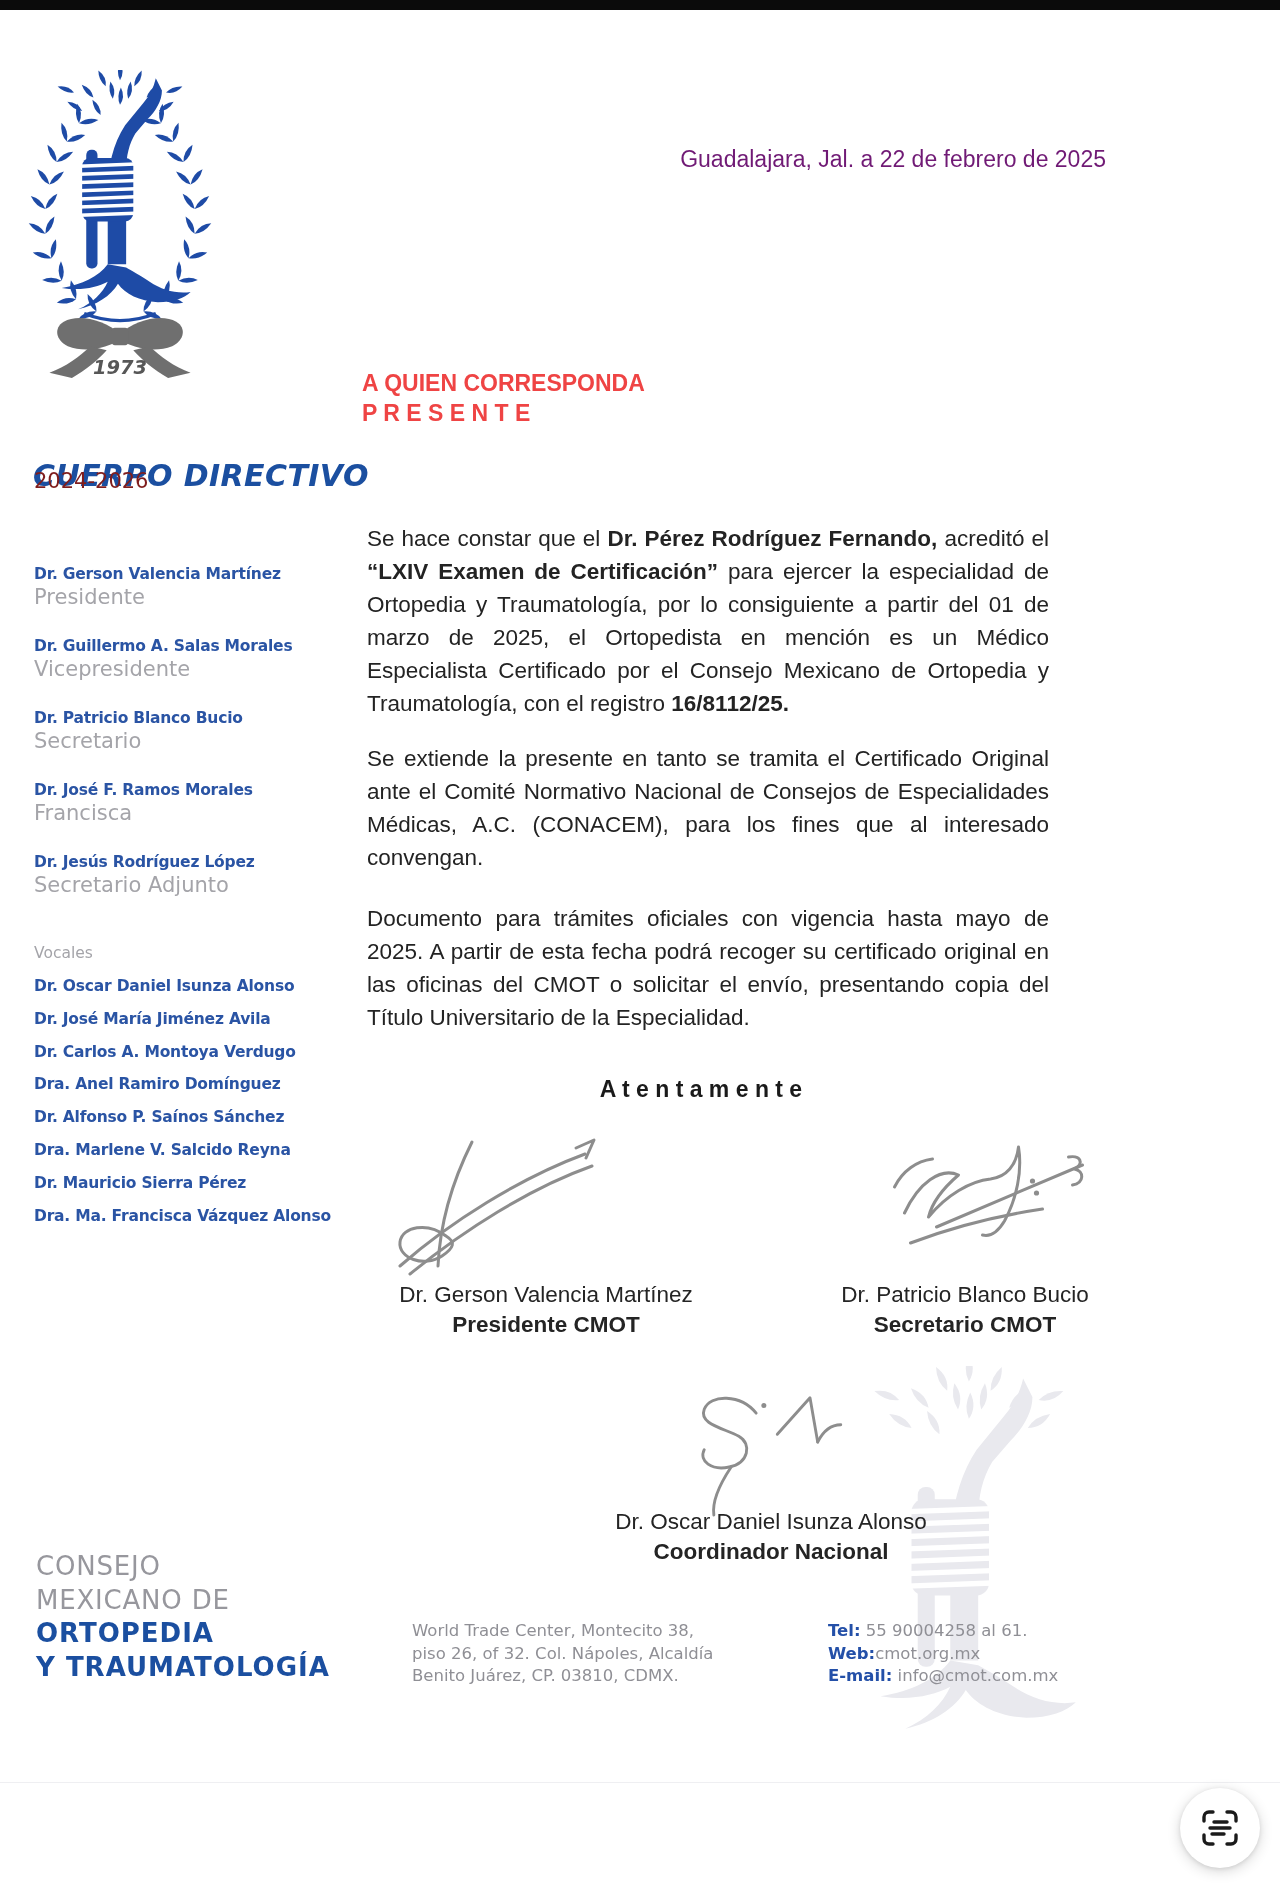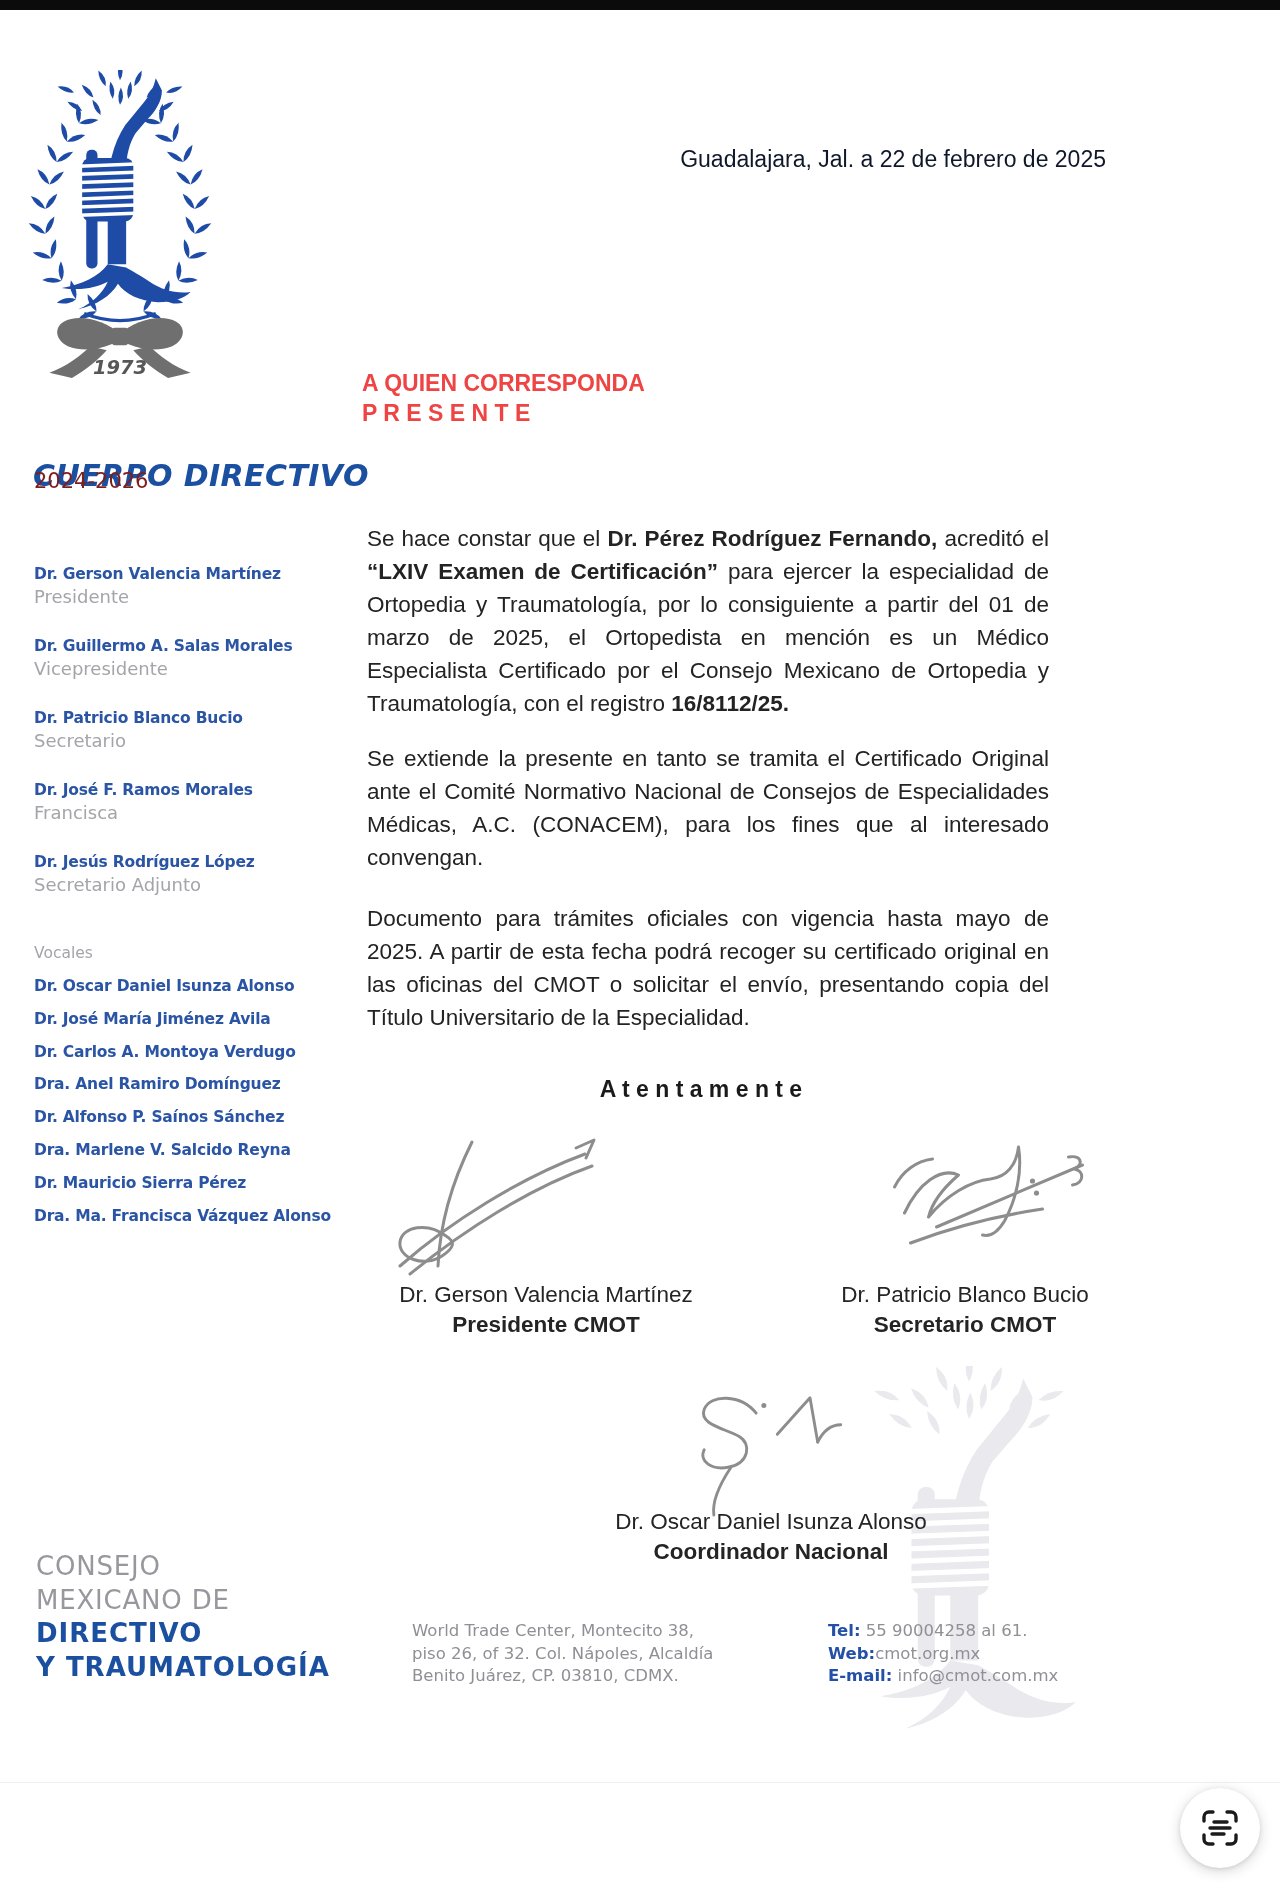--- a/index.html
+++ b/index.html
@@ -3,33 +3,33 @@
 <meta charset="utf-8">
 <style>
   html,body{margin:0;padding:0;background:#ffffff;}
   .page{position:relative;width:1280px;height:1901px;background:#ffffff;overflow:hidden;
         font-family:"Liberation Sans",sans-serif;}
   .abs{position:absolute;}
   .topbar{left:0;top:0;width:1280px;height:10px;background:#0b0b0b;}
 
   
   .logo{left:22px;top:70px;width:196px;height:312px;}
-  .date{left:580px;top:146px;width:526px;text-align:right;font-size:23px;color:#0f172a;}
+  .date{left:580px;top:146px;width:526px;text-align:right;font-size:23px;color:#701a75;}
 
   .recipient{left:362px;top:368px;font-size:23px;font-weight:bold;color:#ef4444;line-height:30px;}
 
   
   .board-title{left:33px;top:458px;font-family:"DejaVu Sans",sans-serif;font-weight:bold;
                font-size:30px;letter-spacing:.4px;color:#1b4fa0;font-style:italic;}
   .board-term{left:34px;top:469px;font-family:"DejaVu Sans",sans-serif;font-size:21px;color:#7f1d1d;}
   .officers{left:34px;top:564px;width:270px;}
   .officer{height:72px;}
   .officer .nm{font-family:"DejaVu Sans",sans-serif;font-weight:bold;font-size:15.5px;
                letter-spacing:-.2px;color:#2a54a4;line-height:20px;white-space:nowrap;}
-  .officer .rl{font-family:"DejaVu Sans",sans-serif;font-size:18px;color:#a4a4a9;line-height:18px;margin-top:4px;}
+  .officer .rl{font-family:"DejaVu Sans",sans-serif;font-size:21px;color:#a4a4a9;line-height:18px;margin-top:4px;}
   .vocales-label{left:34px;top:944px;font-family:"DejaVu Sans",sans-serif;font-size:15.5px;color:#a4a4a9;}
   .vocales{left:34px;top:970px;width:280px;}
   .vocales .vn{font-family:"DejaVu Sans",sans-serif;font-weight:bold;font-size:15.5px;
                letter-spacing:-.2px;color:#2a54a4;line-height:32.8px;white-space:nowrap;}
 
   
   .bodycol{left:367px;width:682px;font-size:22.5px;line-height:33px;color:#232323;
            text-align:justify;}
   .p1{top:522px;}
   .p2{top:742px;}
@@ -242,21 +242,21 @@
   </svg>
 
   <div class="abs sigblock sig-center">
     <div>Dr. Oscar Daniel Isunza Alonso</div>
     <div class="t">Coordinador Nacional</div>
   </div>
 
   <div class="abs brand">
     <div class="g">CONSEJO</div>
     <div class="g">MEXICANO DE</div>
-    <div class="b">DIRECTIVO</div>
+    <div class="b">ORTOPEDIA</div>
     <div class="b">Y TRAUMATOLOGÍA</div>
   </div>
 
   <div class="abs addr">
     <div>World Trade Center, Montecito 38,</div>
     <div>piso 26, of 32. Col. Nápoles, Alcaldía</div>
     <div>Benito Juárez, CP. 03810, CDMX.</div>
   </div>
 
   <div class="abs contacts">

